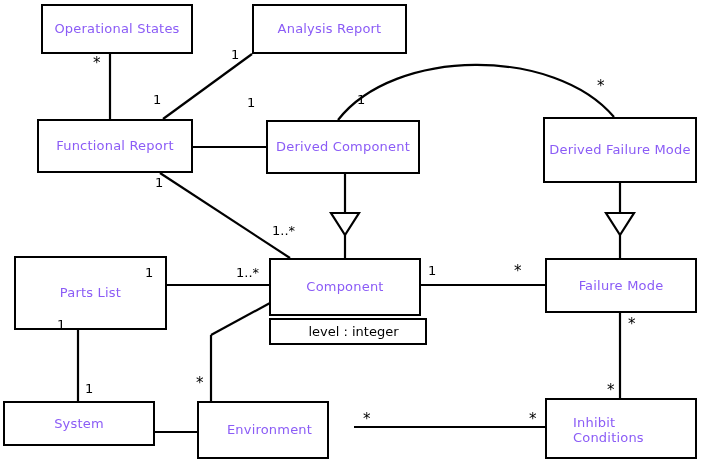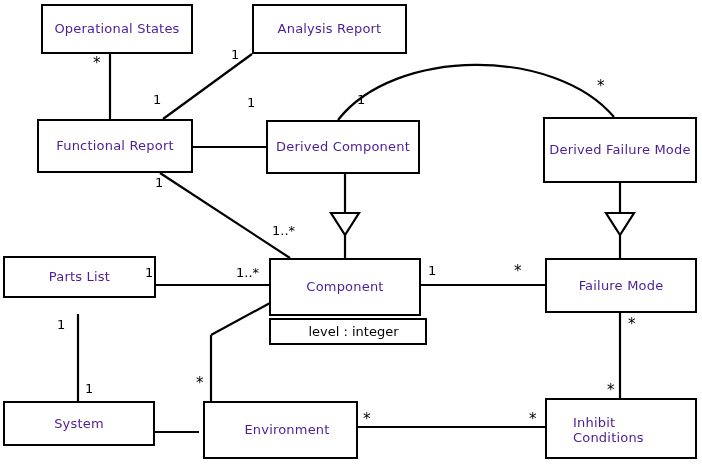--- a/index.html
+++ b/index.html
@@ -43,21 +43,21 @@
   }
   .uml-name-compartment.align-left-top {
     align-items: center;
     justify-content: flex-start;
     padding: 3px 0 0 26px;
     text-align: left;
   }
   .class-label {
     font-family: "DejaVu Sans", sans-serif;
     font-size: 13px;
-    color: #4c1d95;
+    color: #8b5cf6;
     line-height: 1.18;
     letter-spacing: 0.2px;
     white-space: pre-line;
   }
   .uml-attr-compartment {
     position: absolute;
     box-sizing: border-box;
     border: 2px solid #000000;
     background: #ffffff;
     display: flex;
@@ -146,21 +146,21 @@
       <div class="uml-class" style="left: 266px; top: 120px; width: 154px; height: 54px;">
         <div class="uml-name-compartment">
           <span class="class-label">Derived Component</span>
         </div>
       </div>
       <div class="uml-class" style="left: 543px; top: 117px; width: 154px; height: 66px;">
         <div class="uml-name-compartment">
           <span class="class-label">Derived Failure Mode</span>
         </div>
       </div>
-      <div class="uml-class" style="left: 3px; top: 256px; width: 153px; height: 42px;">
+      <div class="uml-class" style="left: 14px; top: 256px; width: 153px; height: 74px;">
         <div class="uml-name-compartment">
           <span class="class-label">Parts List</span>
         </div>
       </div>
       <div class="uml-class" style="left: 269px; top: 258px; width: 152px; height: 58px;">
         <div class="uml-name-compartment">
           <span class="class-label">Component</span>
         </div>
       </div>
       <div class="uml-attr-compartment" style="left: 269px; top: 318px; width: 158px; height: 27px; justify-content: center;">
@@ -169,21 +169,21 @@
       <div class="uml-class" style="left: 545px; top: 258px; width: 152px; height: 55px;">
         <div class="uml-name-compartment">
           <span class="class-label">Failure Mode</span>
         </div>
       </div>
       <div class="uml-class" style="left: 3px; top: 401px; width: 152px; height: 45px;">
         <div class="uml-name-compartment">
           <span class="class-label">System</span>
         </div>
       </div>
-      <div class="uml-class" style="left: 203px; top: 401px; width: 155px; height: 58px; padding-left: 13px;">
+      <div class="uml-class" style="left: 197px; top: 401px; width: 132px; height: 58px; padding-left: 13px;">
         <div class="uml-name-compartment">
           <span class="class-label">Environment</span>
         </div>
       </div>
       <div class="uml-class" style="left: 545px; top: 398px; width: 152px; height: 61px;">
         <div class="uml-name-compartment align-left-top">
           <span class="class-label">Inhibit
 Conditions</span>
         </div>
       </div>

